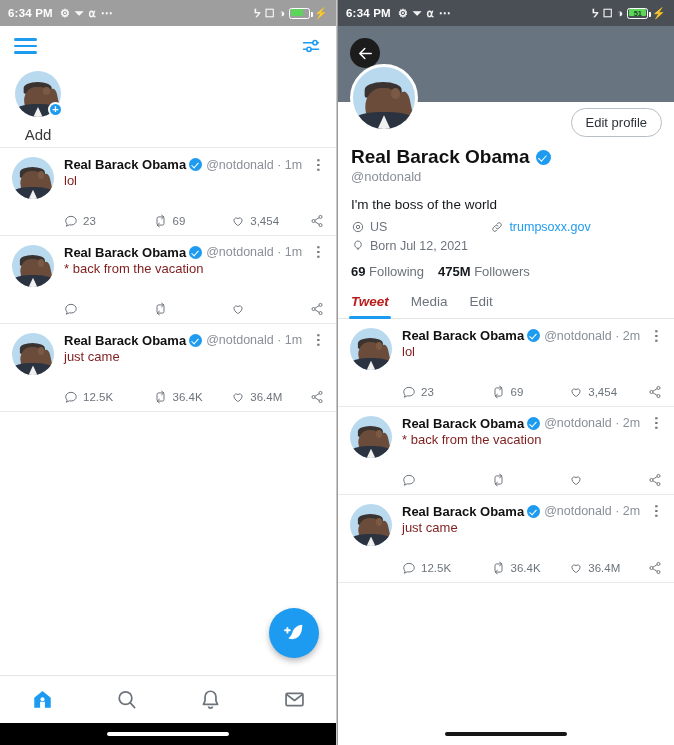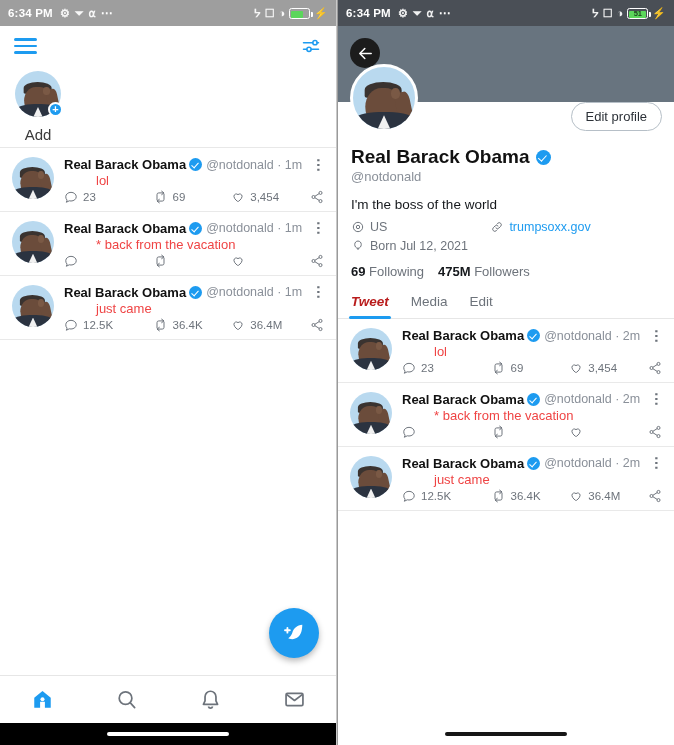--- a/index.html
+++ b/index.html
@@ -33,21 +33,21 @@
   .statusbar.dark { background: #4a4f56; color:#ffffff; }
   .sb-left  { display: flex; align-items: center; gap: 5px; }
   .sb-right { display: flex; align-items: center; gap: 4px; margin-left: auto; }
   .sb-time { letter-spacing: .2px; margin-right: 2px; }
   .sb-ico { font-size: 11px; line-height: 1; opacity: .92; display:inline-block; }
   .sb-dots { font-size: 12px; letter-spacing: .5px; }
   .batt {
     position: relative;
     width: 21px; height: 11px;
     border: 1.3px solid #ffffff; border-radius: 2.5px;
-    display: flex; align-items: flex-end;
+    display: flex; align-items: flex-start;
   }
   .batt:after {
     content:""; position:absolute; right:-3.4px; top:3px;
     width:2px; height:5px; background:#ffffff; border-radius:0 1px 1px 0;
   }
   .batt-fill { height: 7px; margin-left: 1px; border-radius:1px; background: #5bd65b; }
   .batt-num {
     position:absolute; inset:0; display:flex; align-items:center; justify-content:center;
     font-size:7.5px; font-weight:bold; color:#1d3f1d;
   }
@@ -154,24 +154,24 @@
     width: 3.2px; height: 6px;
     border: solid #ffffff; border-width: 0 1.6px 1.6px 0;
     transform: rotate(42deg);
   }
   .tw-handle { font-size: 12.5px; color: #8a9099; }
   .tw-more {
     margin-left: auto; color: #6d737b; font-size: 14px;
     line-height: 10px; letter-spacing: 0; padding-left: 8px;
     writing-mode: vertical-rl; font-weight: bold;
   }
-  .tw-text { font-size: 13px; color: #ef4444; margin-top: 1px; line-height: 1.3; margin-left: 32px; }
+  .tw-text { font-size: 13px; color: #7f1d1d; margin-top: 1px; line-height: 1.3; }
   .tw-actions {
     display: flex; align-items: center;
-    margin-top: 0; color: #6d737b;
+    margin-top: 24px; color: #6d737b;
   }
   .act { display: flex; align-items: center; gap: 5px; font-size: 11.5px; color: #6d737b; }
   .act:nth-child(1) { width: 36%; }
   .act:nth-child(2) { width: 32%; }
   .act:nth-child(3) { width: 32%; }
   .act svg { flex: none; }
 
   
   .fab {
     position: absolute; right: 17px; bottom: 87px;
@@ -205,21 +205,21 @@
     background: #1c1c1c;
     display:flex; align-items:center; justify-content:center;
   }
   .profile-top { position: relative; height: 44px; background:#fff; }
   .prof-av {
     position: absolute; left: 12px; top: -38px;
     width: 68px; height: 68px;
     border: 3px solid #ffffff;
   }
   .editbtn {
-    position: absolute; right: 12px; top: 0;
+    position: absolute; right: 12px; top: 6px;
     padding: 6px 14px; border: 1px solid #b6bfc7; border-radius: 16px;
     font-size: 13px; color: #2c3138; background: #fff;
   }
   .prof-info { padding: 0 13px; }
   .prof-name {
     font-size: 19px; font-weight: bold; color: #111;
     display: flex; align-items: center;
   }
   .prof-name .verified { width: 15px; height: 15px; margin-left: 6px; }
   .prof-name .verified:after { left: 4.3px; top: 3.4px; width: 3.6px; height: 6.8px; }

